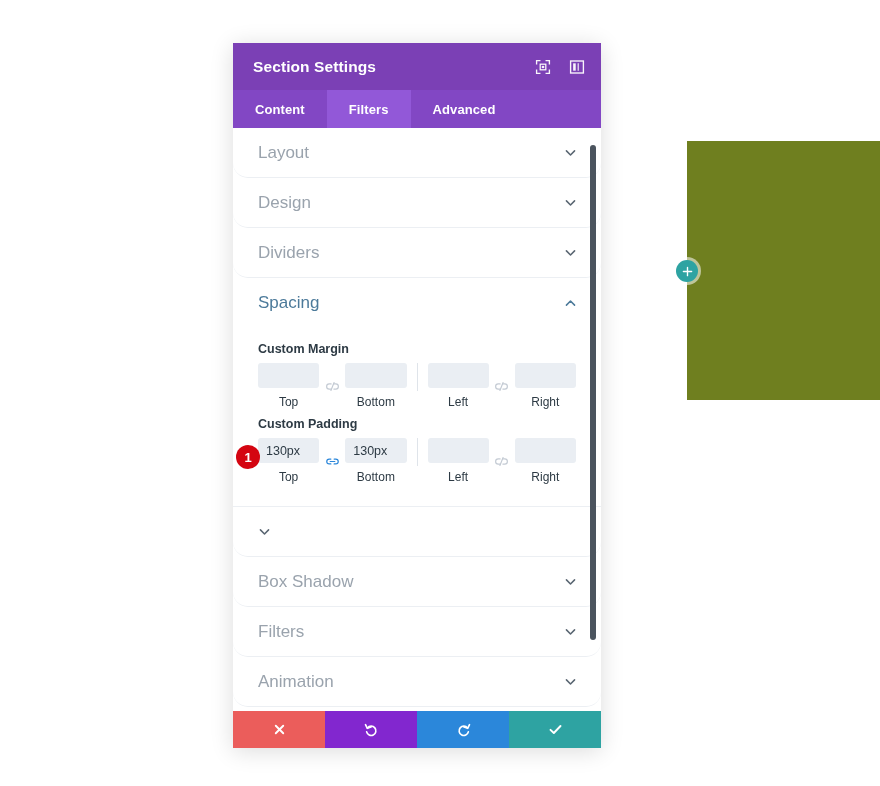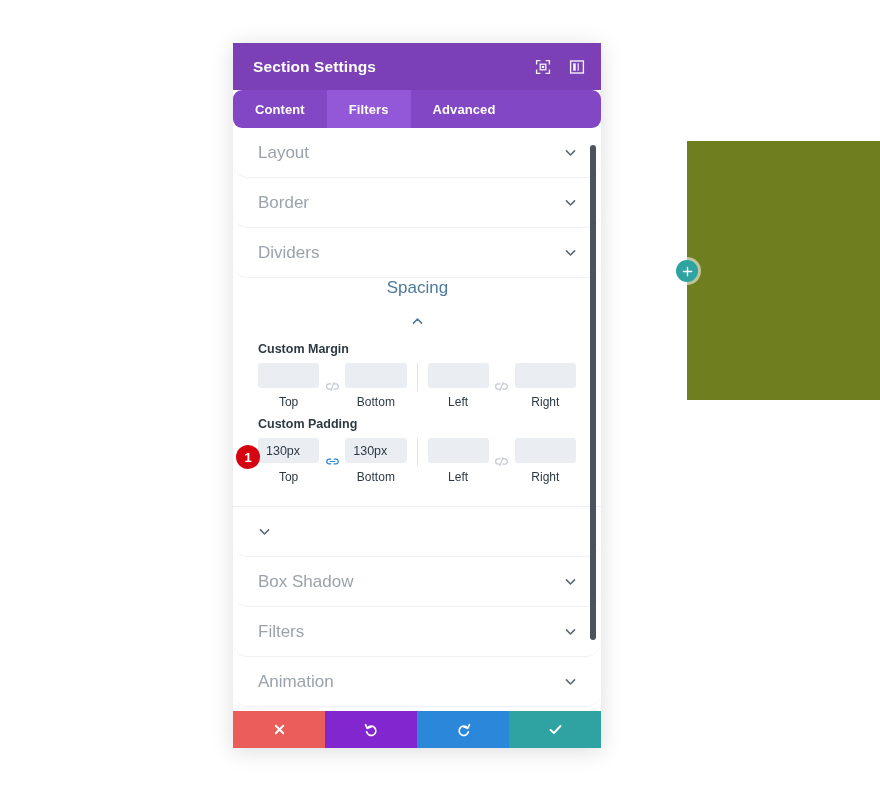--- a/index.html
+++ b/index.html
@@ -95,21 +95,20 @@
     display: block;
   }
 
   
   .modal-tabs {
     background: #8247c4;
     height: 38px;
     flex: 0 0 38px;
     display: flex;
     align-items: stretch;
-    border-radius: 9px;
   }
   .tab {
     padding: 0 22px;
     display: flex;
     align-items: center;
     color: #ffffff;
     font-size: 13px;
     font-weight: bold;
     letter-spacing: 0.1px;
     cursor: pointer;
@@ -320,34 +319,34 @@
     <div class="scroll-area">
 
       <div class="toggle-row">
         <span class="toggle-title">Layout</span>
         <svg class="chev" viewBox="0 0 16 16">
           <path d="M3 6 L8 11 L13 6" fill="none" stroke="currentColor" stroke-width="1.9" stroke-linecap="round" stroke-linejoin="round"></path>
         </svg>
       </div>
 
       <div class="toggle-row">
-        <span class="toggle-title">Border</span>
+        <span class="toggle-title">Design</span>
         <svg class="chev" viewBox="0 0 16 16">
           <path d="M3 6 L8 11 L13 6" fill="none" stroke="currentColor" stroke-width="1.9" stroke-linecap="round" stroke-linejoin="round"></path>
         </svg>
       </div>
 
       <div class="toggle-row">
         <span class="toggle-title">Dividers</span>
         <svg class="chev" viewBox="0 0 16 16">
           <path d="M3 6 L8 11 L13 6" fill="none" stroke="currentColor" stroke-width="1.9" stroke-linecap="round" stroke-linejoin="round"></path>
         </svg>
       </div>
 
-      <div class="toggle-row open" style="border-bottom:none;flex-direction:column;">
+      <div class="toggle-row open" style="border-bottom:none;">
         <span class="toggle-title">Spacing</span>
         <svg class="chev" viewBox="0 0 16 16">
           <path d="M3 10 L8 5 L13 10" fill="none" stroke="currentColor" stroke-width="1.9" stroke-linecap="round" stroke-linejoin="round"></path>
         </svg>
       </div>
 
       <div class="spacing-content">
 
         <div class="field-label">Custom Margin</div>
         <div class="quad-row">

